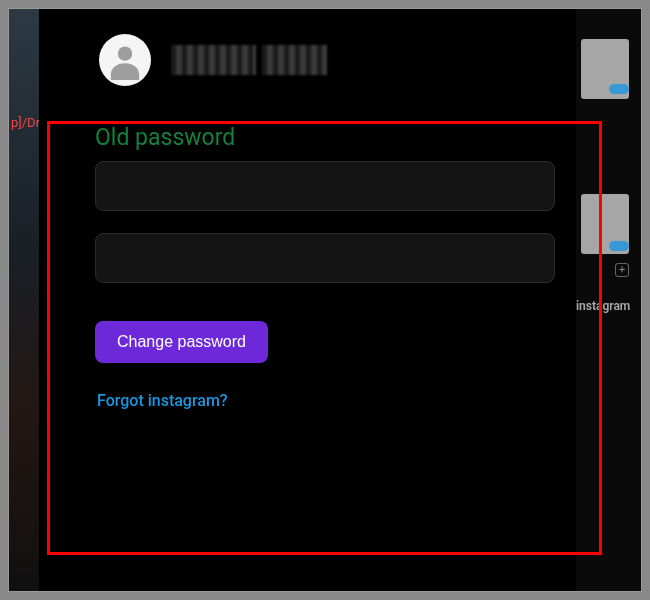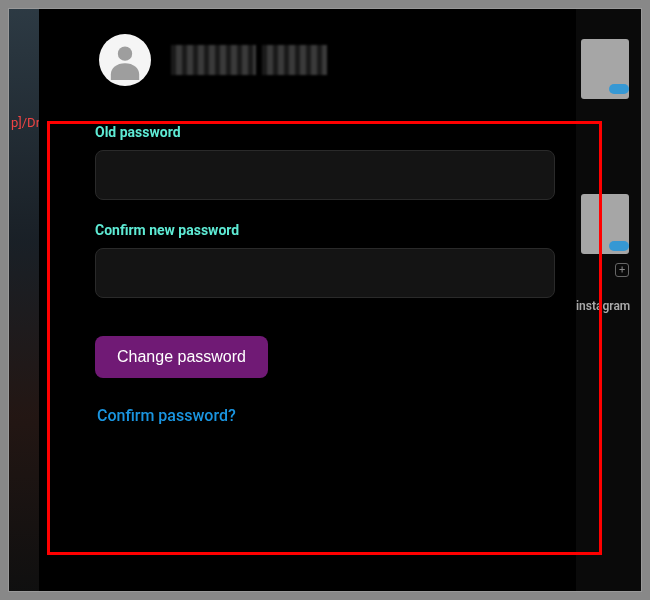--- a/index.html
+++ b/index.html
@@ -150,40 +150,40 @@
     .username-blur span:nth-child(1) { width: 85px; }
     .username-blur span:nth-child(2) { width: 65px; }
     .form-area {
       margin: 38px 0 0 56px;
       width: 460px;
     }
     .field-group {
       margin-bottom: 22px;
     }
     .field-label {
-      color: #5eead4;
-      font-size: 14px;
-      font-weight: 700;
+      color: #15803d;
+      font-size: 23px;
+      font-weight: 400;
       margin-bottom: 10px;
       display: block;
     }
     .field-input {
       width: 100%;
       height: 50px;
       background: #141414;
       border: 1px solid #2a2a2a;
       border-radius: 8px;
       color: #fff;
       font-size: 15px;
       padding: 0 14px;
       outline: none;
     }
     .submit-btn {
       margin-top: 16px;
-      background: #701a75;
+      background: #6d28d9;
       color: #fff;
       border: none;
       border-radius: 8px;
       padding: 12px 22px;
       font-size: 16px;
       font-weight: 500;
       cursor: pointer;
     }
     .forgot-link {
       display: inline-block;
@@ -238,24 +238,23 @@
     </div>
 
     <div class="form-area">
       <div class="field-group">
         <label class="field-label">Old password</label>
         <input type="password" class="field-input" value="" style="">
       </div>
 
 
       <div class="field-group">
-        <label class="field-label">Confirm new password</label>
         <input type="password" class="field-input" value="" style="">
       </div>
 
       <button class="submit-btn">Change password</button>
     </div>
 
-    <a class="forgot-link">Confirm password?</a>
+    <a class="forgot-link">Forgot instagram?</a>
   </div>
 
   <div class="highlight-box"></div>
 </div>
 
 </body></html>

